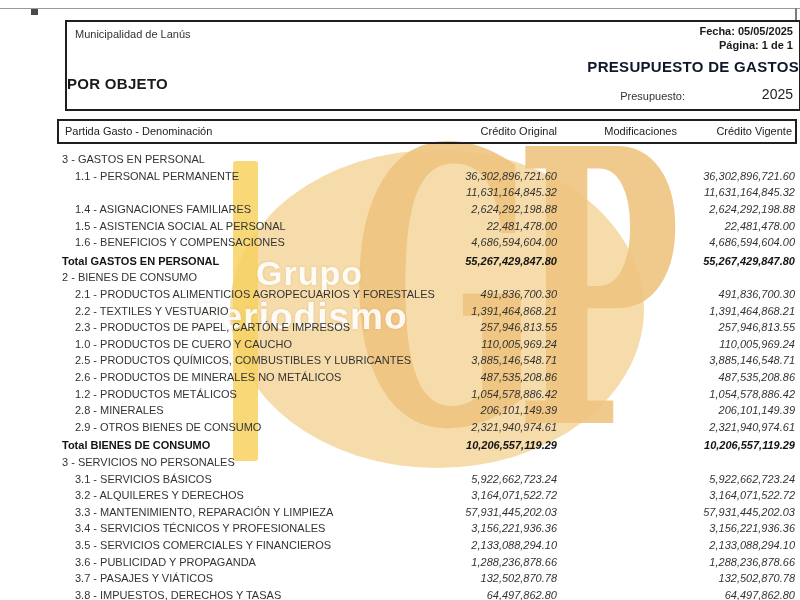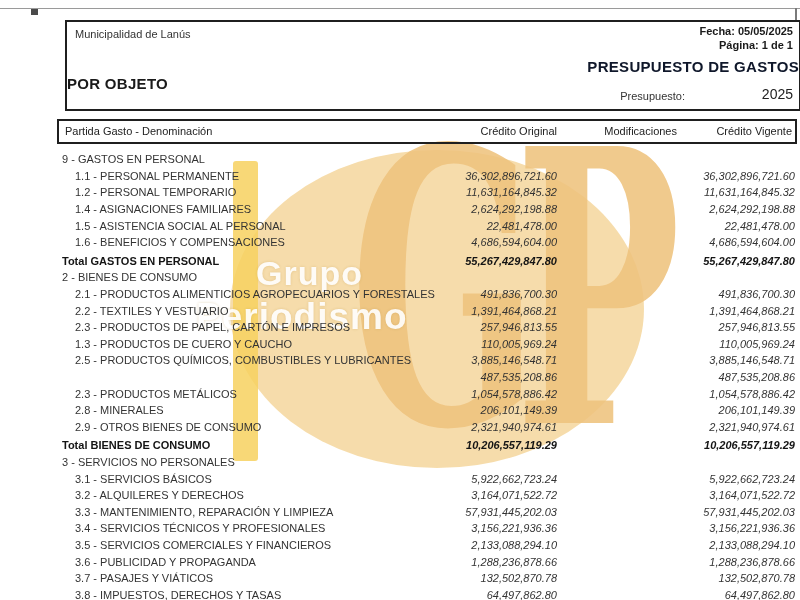--- a/index.html
+++ b/index.html
@@ -103,29 +103,28 @@
 
   <div class="abs thead-box">
     <span class="col-denom">Partida Gasto - Denominación</span>
     <span class="col-orig">Crédito Original</span>
     <span class="col-mod">Modificaciones</span>
     <span class="col-vig">Crédito Vigente</span>
   </div>
 
   <div class="abs rows">
       <div class="row section">
-        <span class="lbl">9 - GASTOS EN PERSONAL</span>
+        <span class="lbl">3 - GASTOS EN PERSONAL</span>
       </div>
       <div class="row item">
         <span class="lbl">1.1 - PERSONAL PERMANENTE</span>
         <span class="v orig">36,302,896,721.60</span>
         <span class="v vig">36,302,896,721.60</span>
       </div>
       <div class="row item">
-        <span class="lbl">1.2 - PERSONAL TEMPORARIO</span>
         <span class="v orig">11,631,164,845.32</span>
         <span class="v vig">11,631,164,845.32</span>
       </div>
       <div class="row item">
         <span class="lbl">1.4 - ASIGNACIONES FAMILIARES</span>
         <span class="v orig">2,624,292,198.88</span>
         <span class="v vig">2,624,292,198.88</span>
       </div>
       <div class="row item">
         <span class="lbl">1.5 - ASISTENCIA SOCIAL AL PERSONAL</span>
@@ -154,35 +153,36 @@
         <span class="lbl">2.2 - TEXTILES Y VESTUARIO</span>
         <span class="v orig">1,391,464,868.21</span>
         <span class="v vig">1,391,464,868.21</span>
       </div>
       <div class="row item">
         <span class="lbl">2.3 - PRODUCTOS DE PAPEL, CARTÓN E IMPRESOS</span>
         <span class="v orig">257,946,813.55</span>
         <span class="v vig">257,946,813.55</span>
       </div>
       <div class="row item">
-        <span class="lbl">1.3 - PRODUCTOS DE CUERO Y CAUCHO</span>
+        <span class="lbl">1.0 - PRODUCTOS DE CUERO Y CAUCHO</span>
         <span class="v orig">110,005,969.24</span>
         <span class="v vig">110,005,969.24</span>
       </div>
       <div class="row item">
         <span class="lbl">2.5 - PRODUCTOS QUÍMICOS, COMBUSTIBLES Y LUBRICANTES</span>
         <span class="v orig">3,885,146,548.71</span>
         <span class="v vig">3,885,146,548.71</span>
       </div>
       <div class="row item">
+        <span class="lbl">2.6 - PRODUCTOS DE MINERALES NO METÁLICOS</span>
         <span class="v orig">487,535,208.86</span>
         <span class="v vig">487,535,208.86</span>
       </div>
       <div class="row item">
-        <span class="lbl">2.3 - PRODUCTOS METÁLICOS</span>
+        <span class="lbl">1.2 - PRODUCTOS METÁLICOS</span>
         <span class="v orig">1,054,578,886.42</span>
         <span class="v vig">1,054,578,886.42</span>
       </div>
       <div class="row item">
         <span class="lbl">2.8 - MINERALES</span>
         <span class="v orig">206,101,149.39</span>
         <span class="v vig">206,101,149.39</span>
       </div>
       <div class="row item">
         <span class="lbl">2.9 - OTROS BIENES DE CONSUMO</span>

